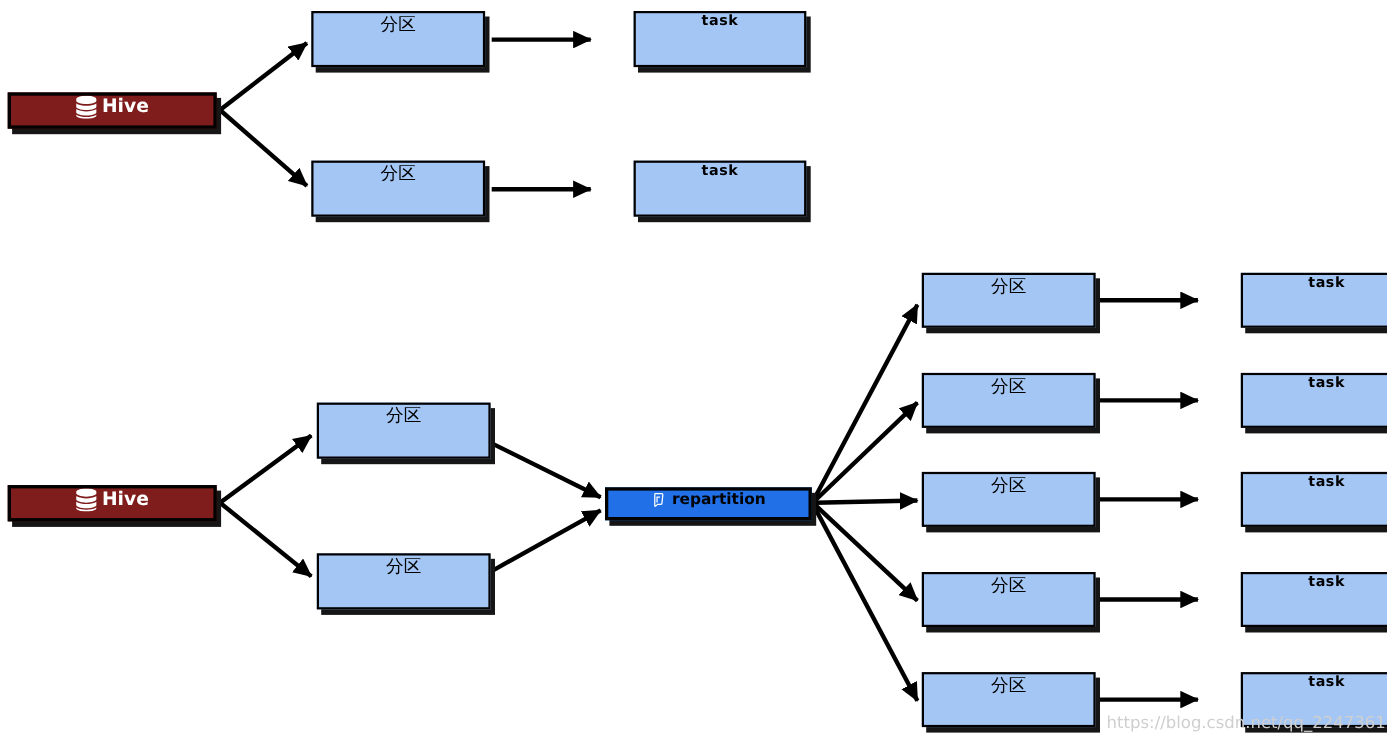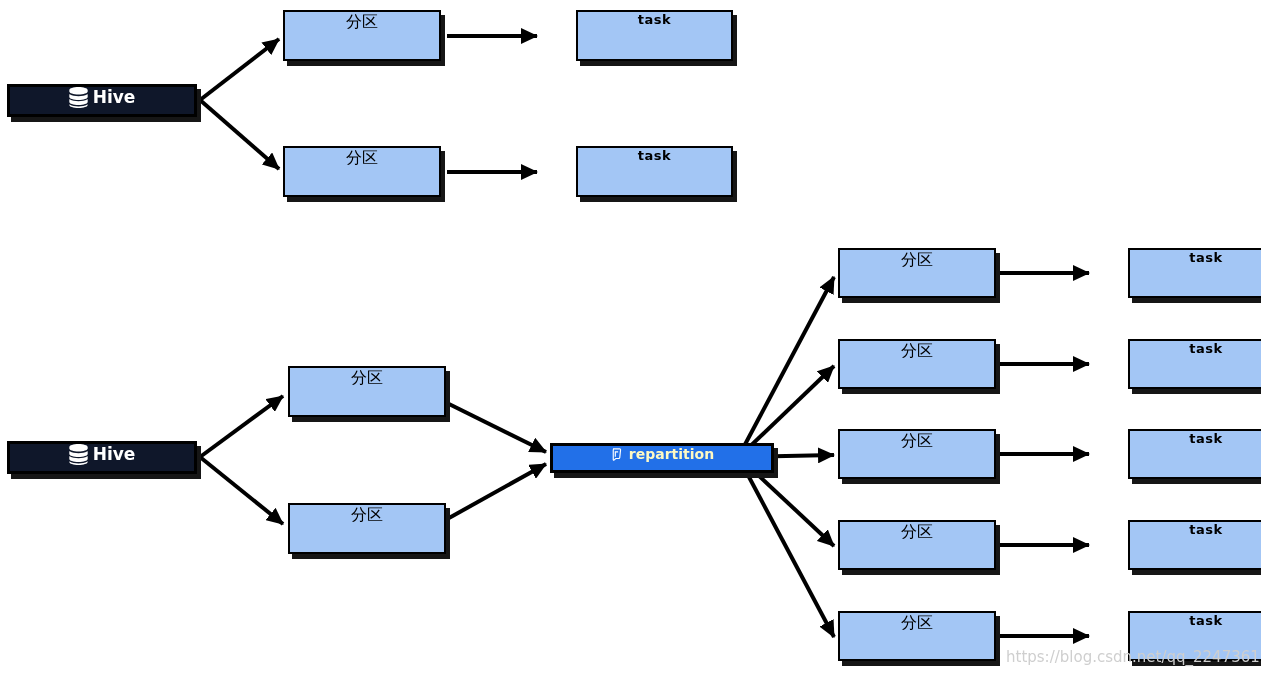--- a/index.html
+++ b/index.html
@@ -27,30 +27,30 @@
   }
   .task{
     width:157px;height:51px;
     background:#a3c6f5;
     font-size:13px;font-weight:bold;color:#000;letter-spacing:.5px;margin-left:33px;
   }
   .task.small{width:156px;height:50px;}
   .partition.small{width:158px;height:50px;}
   .hive{
     width:190px;height:33px;
-    background:#0f172a;
+    background:#7f1d1d;
     border-width:3px;
     color:#fff;font-weight:bold;font-size:17px;
     gap:5px;
   }
   .repartition{
-    width:224px;height:30px;
+    width:188px;height:30px;
     background:#2270e8;
     border-width:3px;
-    color:#fef9c3;font-weight:bold;font-size:14px;
+    color:#000000;font-weight:bold;font-size:14px;
     gap:6px;
   }
   .icon{display:flex;align-items:center;justify-content:center;}
   .watermark{
     position:absolute;
     left:1006px;top:648px;
     z-index:5;
     font-size:15px;
     color:#cfcfcf;
     white-space:nowrap;

